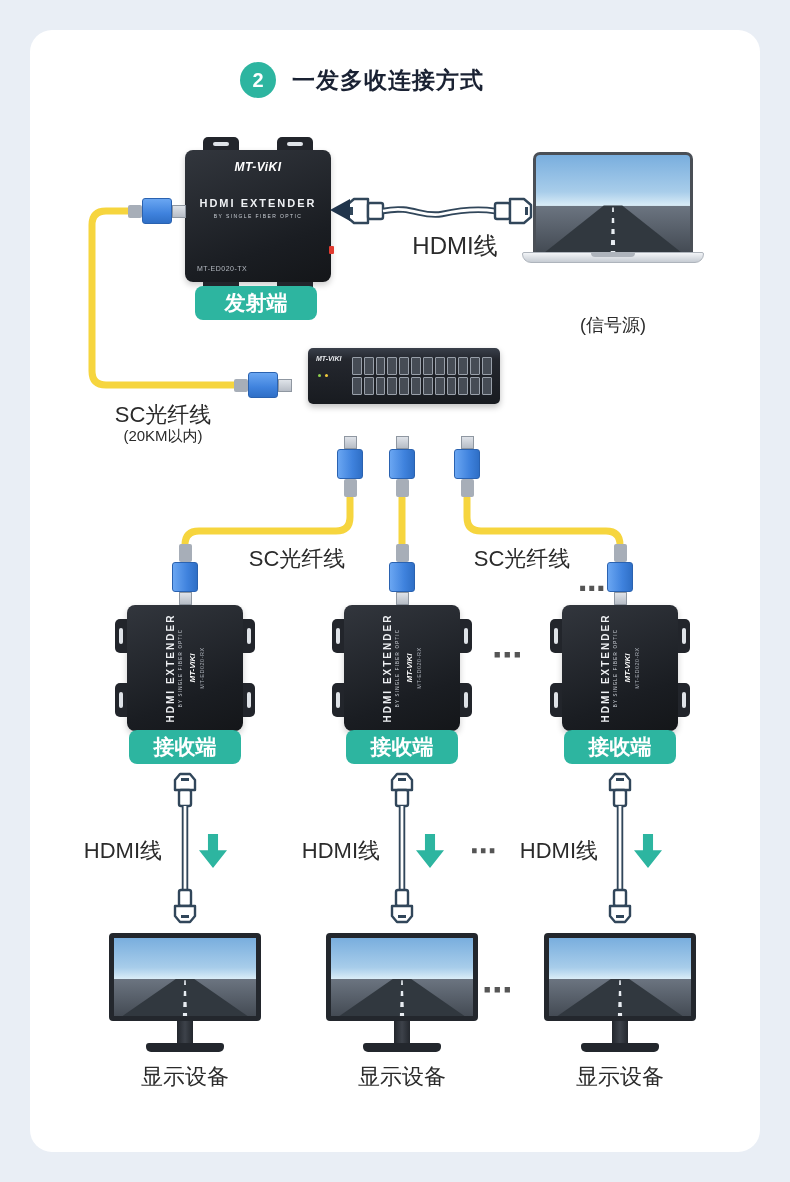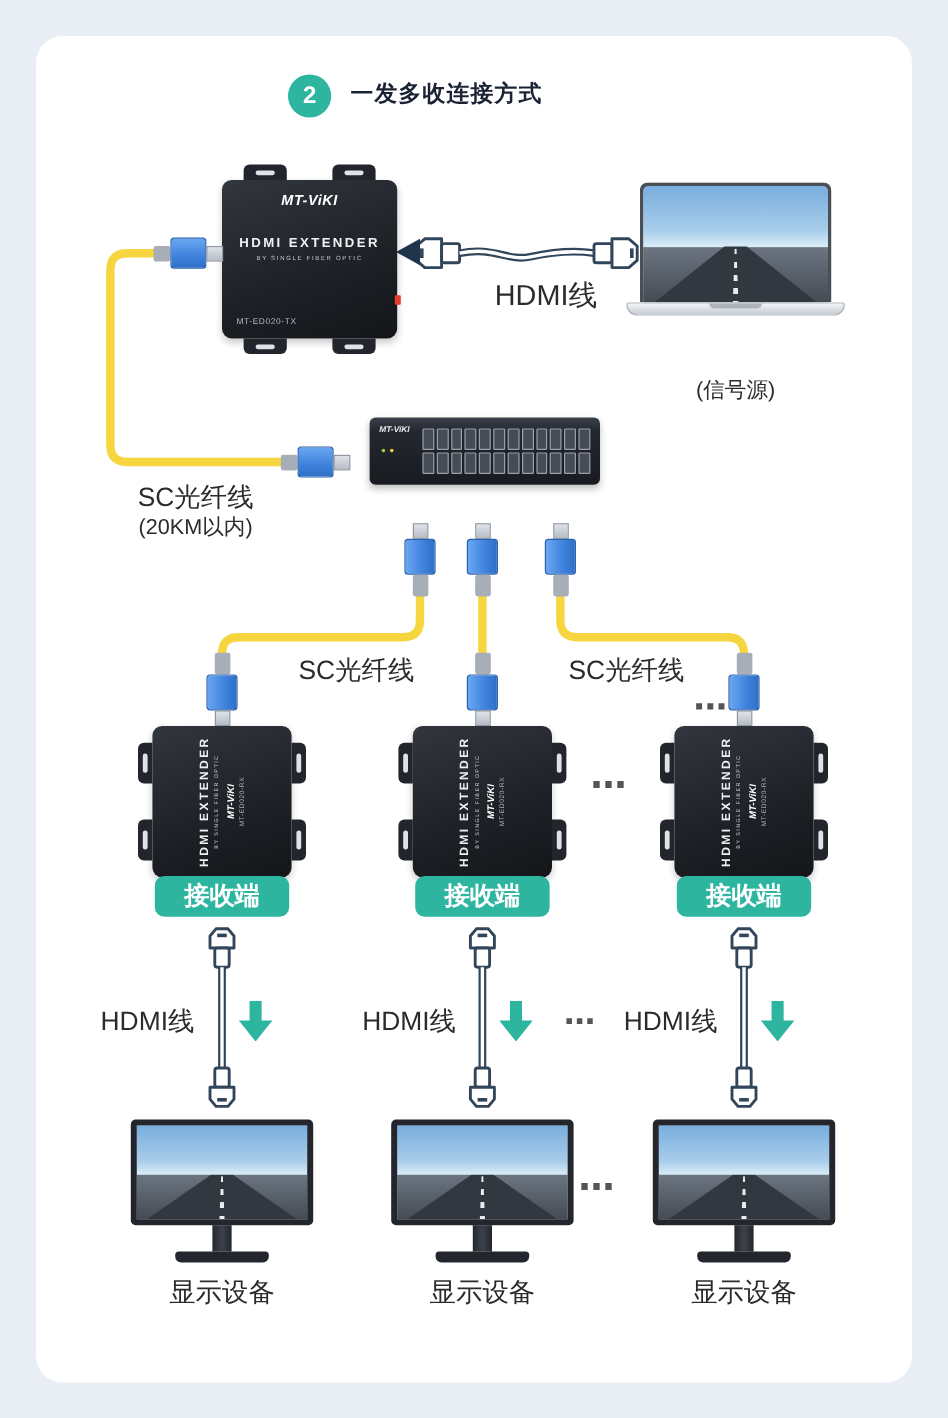--- a/index.html
+++ b/index.html
@@ -4,21 +4,21 @@
 <style>
   html,body{margin:0;padding:0;background:#e9eef5;font-family:"Liberation Sans","DejaVu Sans",sans-serif;}
   .page{position:relative;width:790px;height:1182px;background:#e9eef5;overflow:hidden;}
   .card{position:absolute;left:30px;top:30px;width:730px;height:1122px;background:#ffffff;border-radius:22px;}
   .cables{position:absolute;left:0;top:0;z-index:1;}
   .lbl{position:absolute;z-index:4;color:#2b2b2b;text-align:center;}
   .ellipsis{position:absolute;z-index:4;color:#555;font-weight:bold;letter-spacing:2px;}
 
   
   .badge{position:absolute;left:210px;top:32px;width:36px;height:36px;border-radius:50%;background:#2db5a0;color:#fff;font-size:20px;font-weight:bold;text-align:center;line-height:36px;z-index:4;}
-  .title{position:absolute;left:262px;top:35px;font-size:19px;font-weight:bold;color:#1a2233;letter-spacing:1px;z-index:4;}
+  .title{position:absolute;left:262px;top:35px;font-size:23px;font-weight:bold;color:#1a2233;letter-spacing:1px;z-index:4;}
 
   
   .device{position:absolute;background:linear-gradient(160deg,#32363d 0%,#1a1d22 70%,#141619 100%);border-radius:8px;z-index:2;box-shadow:0 3px 6px rgba(0,0,0,.2);}
   .ear{position:absolute;width:36px;height:13px;background:#22252b;}
   .et{top:-13px;border-radius:5px 5px 0 0;}
   .eb{bottom:-13px;border-radius:0 0 5px 5px;}
   .ear::after{content:"";position:absolute;left:50%;top:50%;transform:translate(-50%,-50%);width:16px;height:4px;background:#dfe3e8;border-radius:2px;}
   .earS{position:absolute;width:12px;height:34px;background:#22252b;}
   .eL{left:-12px;border-radius:5px 0 0 5px;}
   .eR{right:-12px;border-radius:0 5px 5px 0;}
@@ -127,20 +127,21 @@
       <div class="ear et" style="left:18px"></div>
       <div class="ear et" style="right:18px"></div>
       <div class="ear eb" style="left:18px"></div>
       <div class="ear eb" style="right:18px"></div>
       <div class="dev-brand">MT-ViKI</div>
       <div class="dev-name">HDMI EXTENDER</div>
       <div class="dev-sub">BY SINGLE FIBER OPTIC</div>
       <div class="dev-model">MT-ED020-TX</div>
       <div class="led"></div>
     </div>
+    <div class="pill" style="left:165px;top:256px;width:122px">发射端</div>
 
     <div class="sch" style="left:98px;top:168px">
       <div class="sc-boot"></div>
       <div class="sc-body"></div>
       <div class="sc-tip"></div>
     </div>
     <div class="sch" style="left:204px;top:342px">
       <div class="sc-boot"></div>
       <div class="sc-body"></div>
       <div class="sc-tip"></div>
@@ -155,21 +156,21 @@
     <div class="laptop" style="left:503px;top:122px">
       <div class="lap-screen scene">
         <div class="road"></div>
         <div class="roadline"></div>
       </div>
       <div class="lap-base"></div>
     </div>
     <div class="lbl" style="left:508px;top:283px;width:150px;font-size:18px">(信号源)</div>
 
     <div class="lbl" style="left:53px;top:370px;width:160px;font-size:22px">SC光纤线</div>
-    <div class="lbl" style="left:53px;top:397px;width:160px;font-size:18px">(20KM以内)</div>
+    <div class="lbl" style="left:53px;top:397px;width:160px;font-size:15px">(20KM以内)</div>
 
     <div class="switch" style="left:278px;top:318px;width:192px;height:56px">
       <div class="sw-brand">MT-ViKI</div>
       <div class="sw-leds"></div>
       <div class="sw-ports">
           <span></span>
           <span></span>
           <span></span>
           <span></span>
           <span></span>

